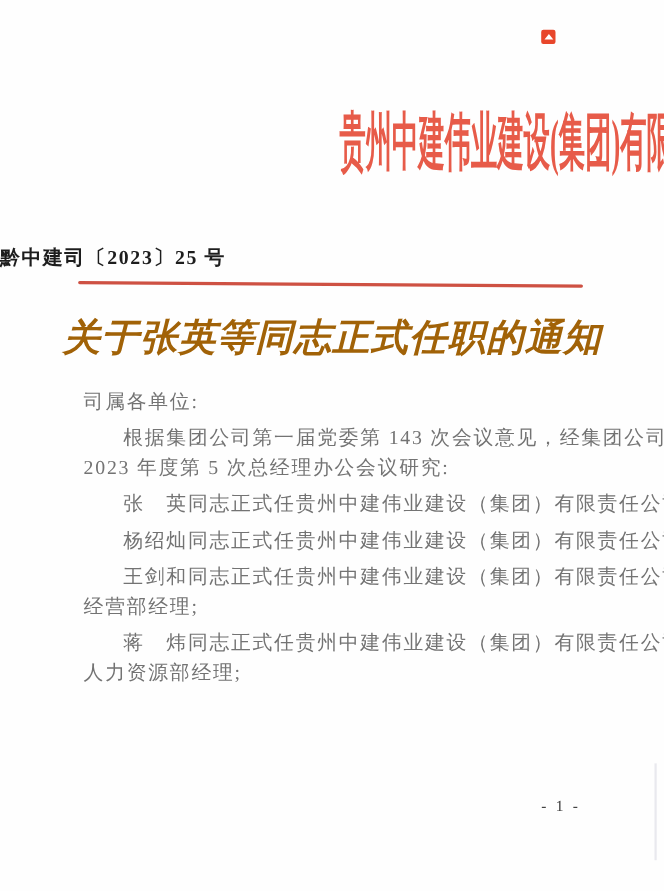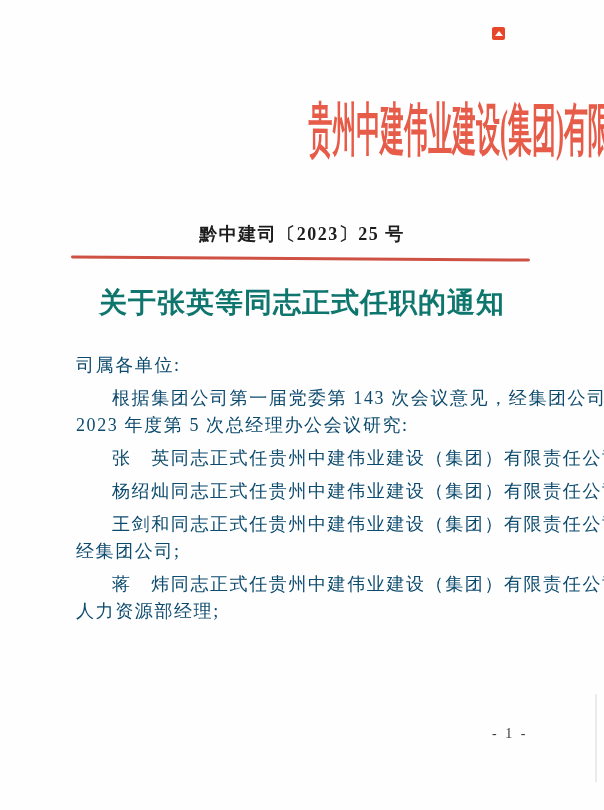--- a/index.html
+++ b/index.html
@@ -10,38 +10,38 @@
   }
   
   .masthead{position:absolute;top:96px;left:0;width:604px;text-align:center;}
   .masthead .inner{
     display:inline-block;white-space:nowrap;
     font-size:57px;line-height:68px;font-weight:bold;color:#e75b49;
     transform:scaleX(0.42);transform-origin:50% 50%;
   }
   
   .doc-number{
-    position:absolute;top:222px;left:0;width:604px;text-align:center;
+    position:absolute;top:222px;left:0;width:604px;text-align:left;
     font-size:18px;font-weight:600;letter-spacing:1.5px;color:#1d1d1d;
   }
   
   .red-rule{
     position:absolute;left:71px;top:257px;width:459px;height:3px;
     background:#ce5143;border-radius:2px;transform:rotate(0.4deg);
   }
   
   .notice-title{
     position:absolute;top:284px;left:0;width:604px;text-align:center;
     font-family:"Liberation Sans","DejaVu Sans",sans-serif;
-    font-size:28px;font-weight:bold;letter-spacing:1px;color:#0f766e;
+    font-size:34px;font-weight:bold;letter-spacing:1px;color:#a16207;font-style:italic;
   }
   
   .doc-body{
     position:absolute;left:76px;top:352px;width:472px;
-    font-size:18px;line-height:27px;letter-spacing:1.6px;color:#0c4a6e;
+    font-size:18px;line-height:27px;letter-spacing:1.6px;color:#737373;
   }
   .doc-body .line{white-space:nowrap;}
   .doc-body .line.ind{text-indent:2em;}
   .doc-body .line.para{margin-top:6px;}
   .doc-body .line.para:first-child{margin-top:0;}
   
   .page-number{
     position:absolute;top:726px;left:478px;width:64px;text-align:center;
     font-size:14px;letter-spacing:2.5px;color:#3a3a3a;
   }
@@ -78,21 +78,21 @@
 
   <div class="notice-title">关于张英等同志正式任职的通知</div>
 
   <div class="doc-body">
     <div class="line para">司属各单位:</div>
     <div class="line ind para">根据集团公司第一届党委第 143 次会议意见，经集团公司</div>
     <div class="line">2023 年度第 5 次总经理办公会议研究:</div>
     <div class="line ind para">张　英同志正式任贵州中建伟业建设（集团）有限责任公司</div>
     <div class="line ind para">杨绍灿同志正式任贵州中建伟业建设（集团）有限责任公司</div>
     <div class="line ind para">王剑和同志正式任贵州中建伟业建设（集团）有限责任公司</div>
-    <div class="line">经集团公司;</div>
+    <div class="line">经营部经理;</div>
     <div class="line ind para">蒋　炜同志正式任贵州中建伟业建设（集团）有限责任公司</div>
     <div class="line">人力资源部经理;</div>
   </div>
 
   <div class="page-number">- 1 -</div>
 
   <div class="scan-line"></div>
 
 </div>
 

